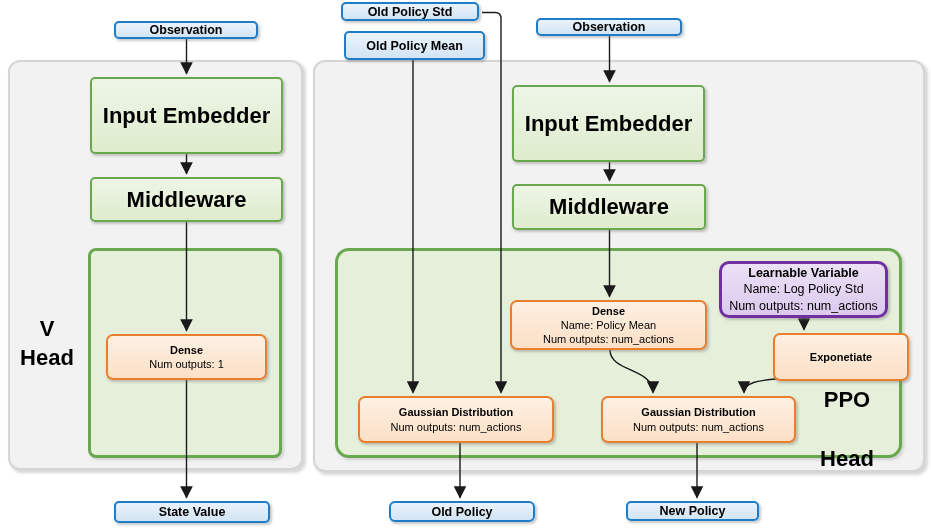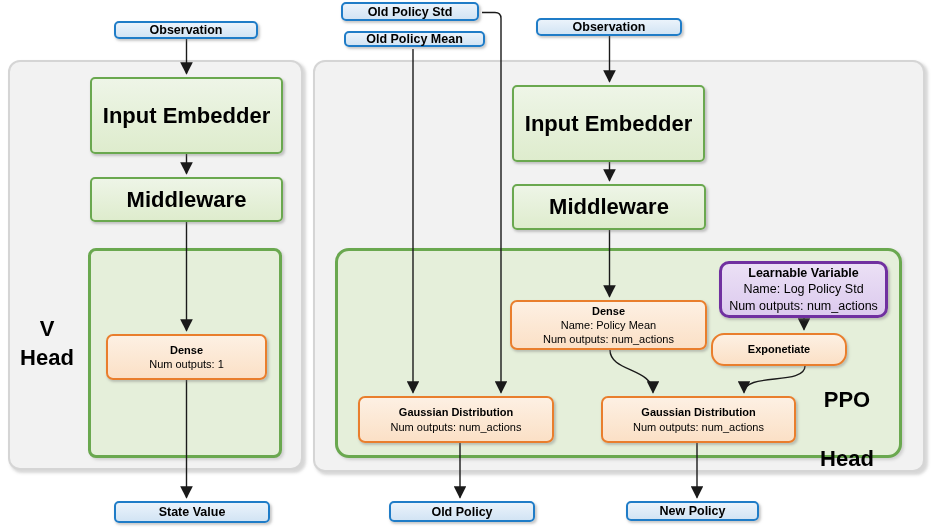--- a/index.html
+++ b/index.html
@@ -51,30 +51,30 @@
     border:3px solid #7030a0;border-radius:10px;font-size:12.5px;line-height:1.3;
   }
   .node .t{font-weight:bold;}
   
   #obs-v{left:114px;top:21px;width:144px;height:18px;}
   #emb-v{left:90px;top:77px;width:193px;height:77px;}
   #mid-v{left:90px;top:177px;width:193px;height:45px;}
   #dense-v{left:106px;top:334px;width:161px;height:46px;}
   #state-value{left:114px;top:501px;width:156px;height:22px;}
   #old-std{left:341px;top:2px;width:138px;height:19px;}
-  #old-mean{left:344px;top:31px;width:141px;height:16px;}
+  #old-mean{left:344px;top:31px;width:141px;height:29px;}
   #obs-p{left:536px;top:18px;width:146px;height:18px;}
   #emb-p{left:512px;top:85px;width:193px;height:77px;}
   #mid-p{left:512px;top:184px;width:194px;height:46px;}
   #dense-p{left:510px;top:300px;width:197px;height:50px;}
   #learnable{left:719px;top:261px;width:169px;height:57px;}
-  #expon{left:711px;top:333px;width:136px;height:33px;border-radius:13px;}
+  #expon{left:773px;top:333px;width:136px;height:48px;}
   #gauss-old{left:358px;top:396px;width:196px;height:47px;}
   #gauss-new{left:601px;top:396px;width:195px;height:47px;}
-  #old-policy{left:389px;top:501px;width:146px;height:21px;}
+  #old-policy{left:389px;top:501px;width:146px;height:21px;border-radius:6px;}
   #new-policy{left:626px;top:501px;width:133px;height:20px;}
 </style>
 </head>
 <body>
 
 <div class="canvas">
 
   <div class="panel" id="panel-v"></div>
   <div class="panel" id="panel-ppo"></div>
   <div class="green-group" id="group-v"></div>

